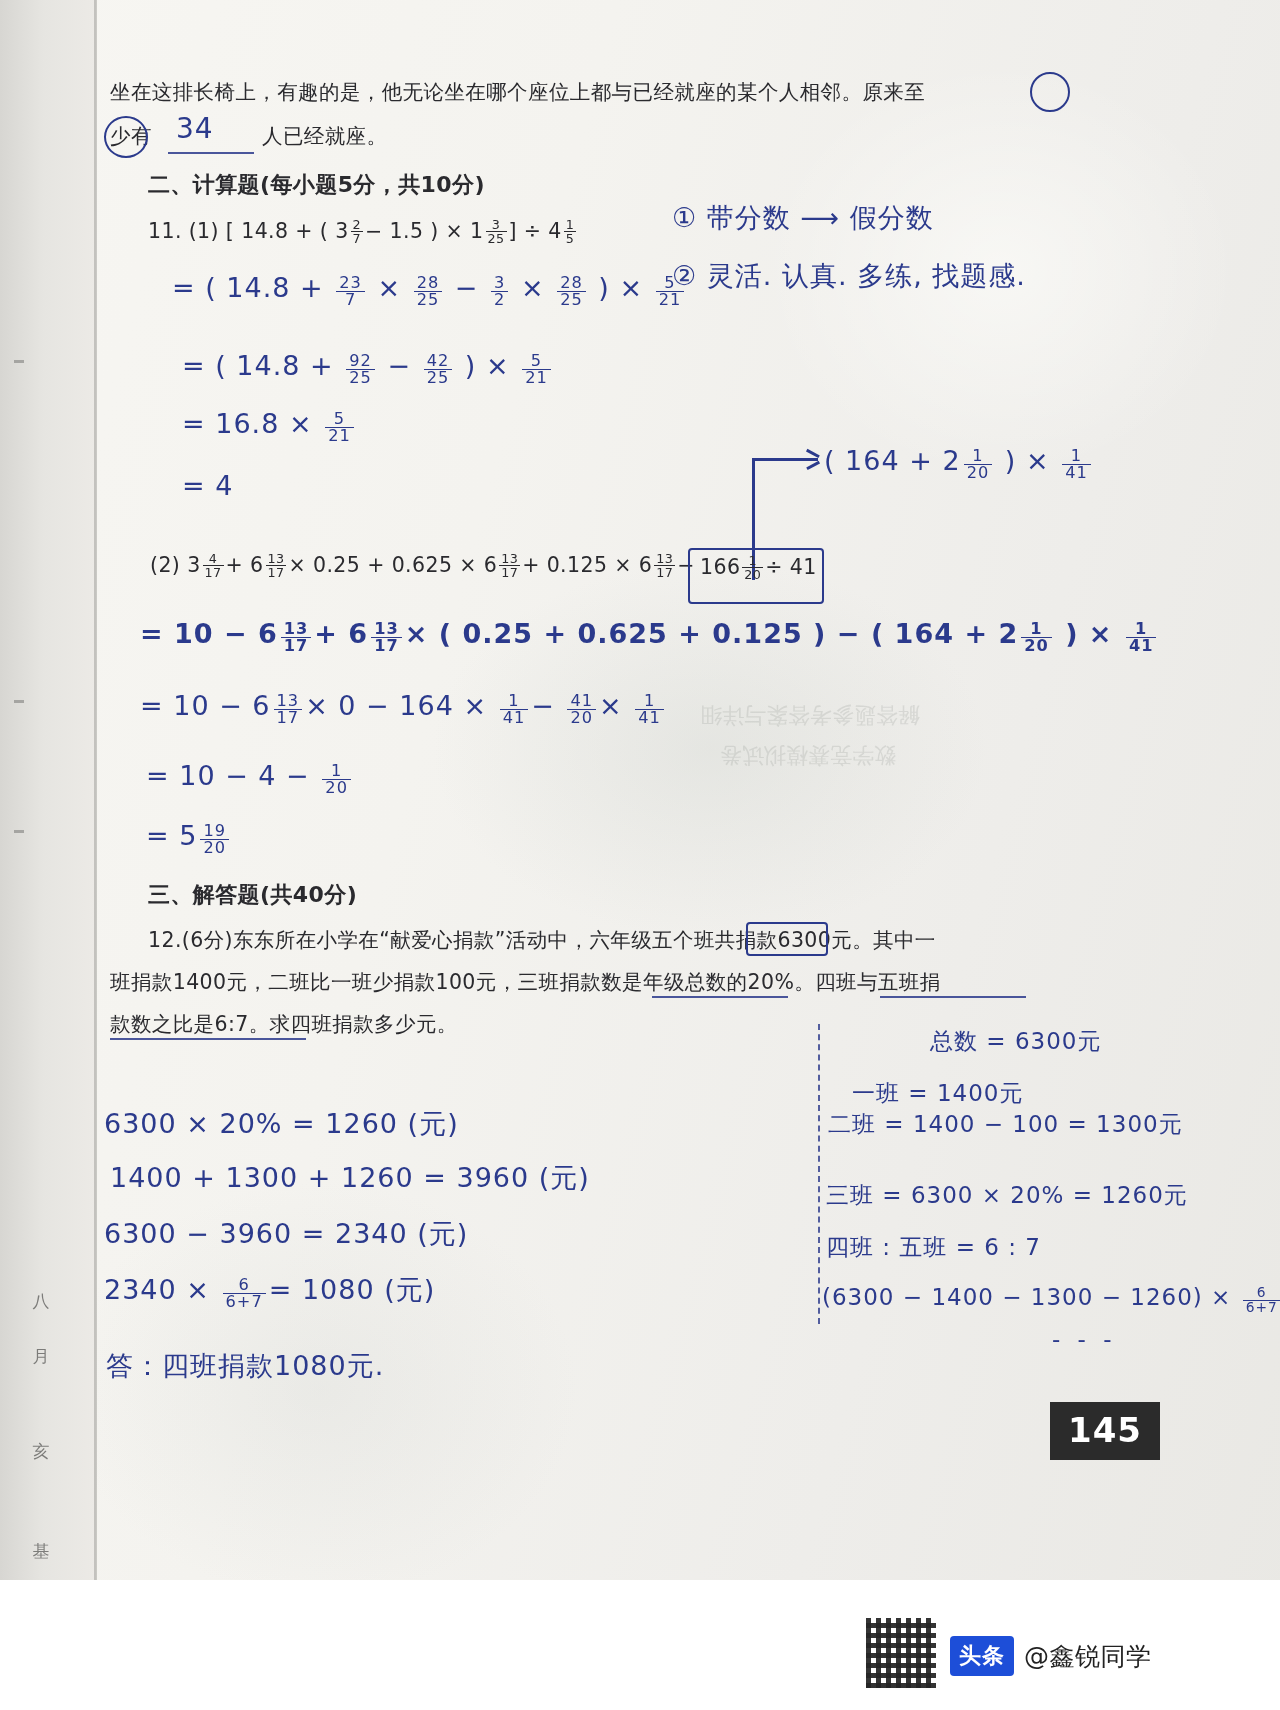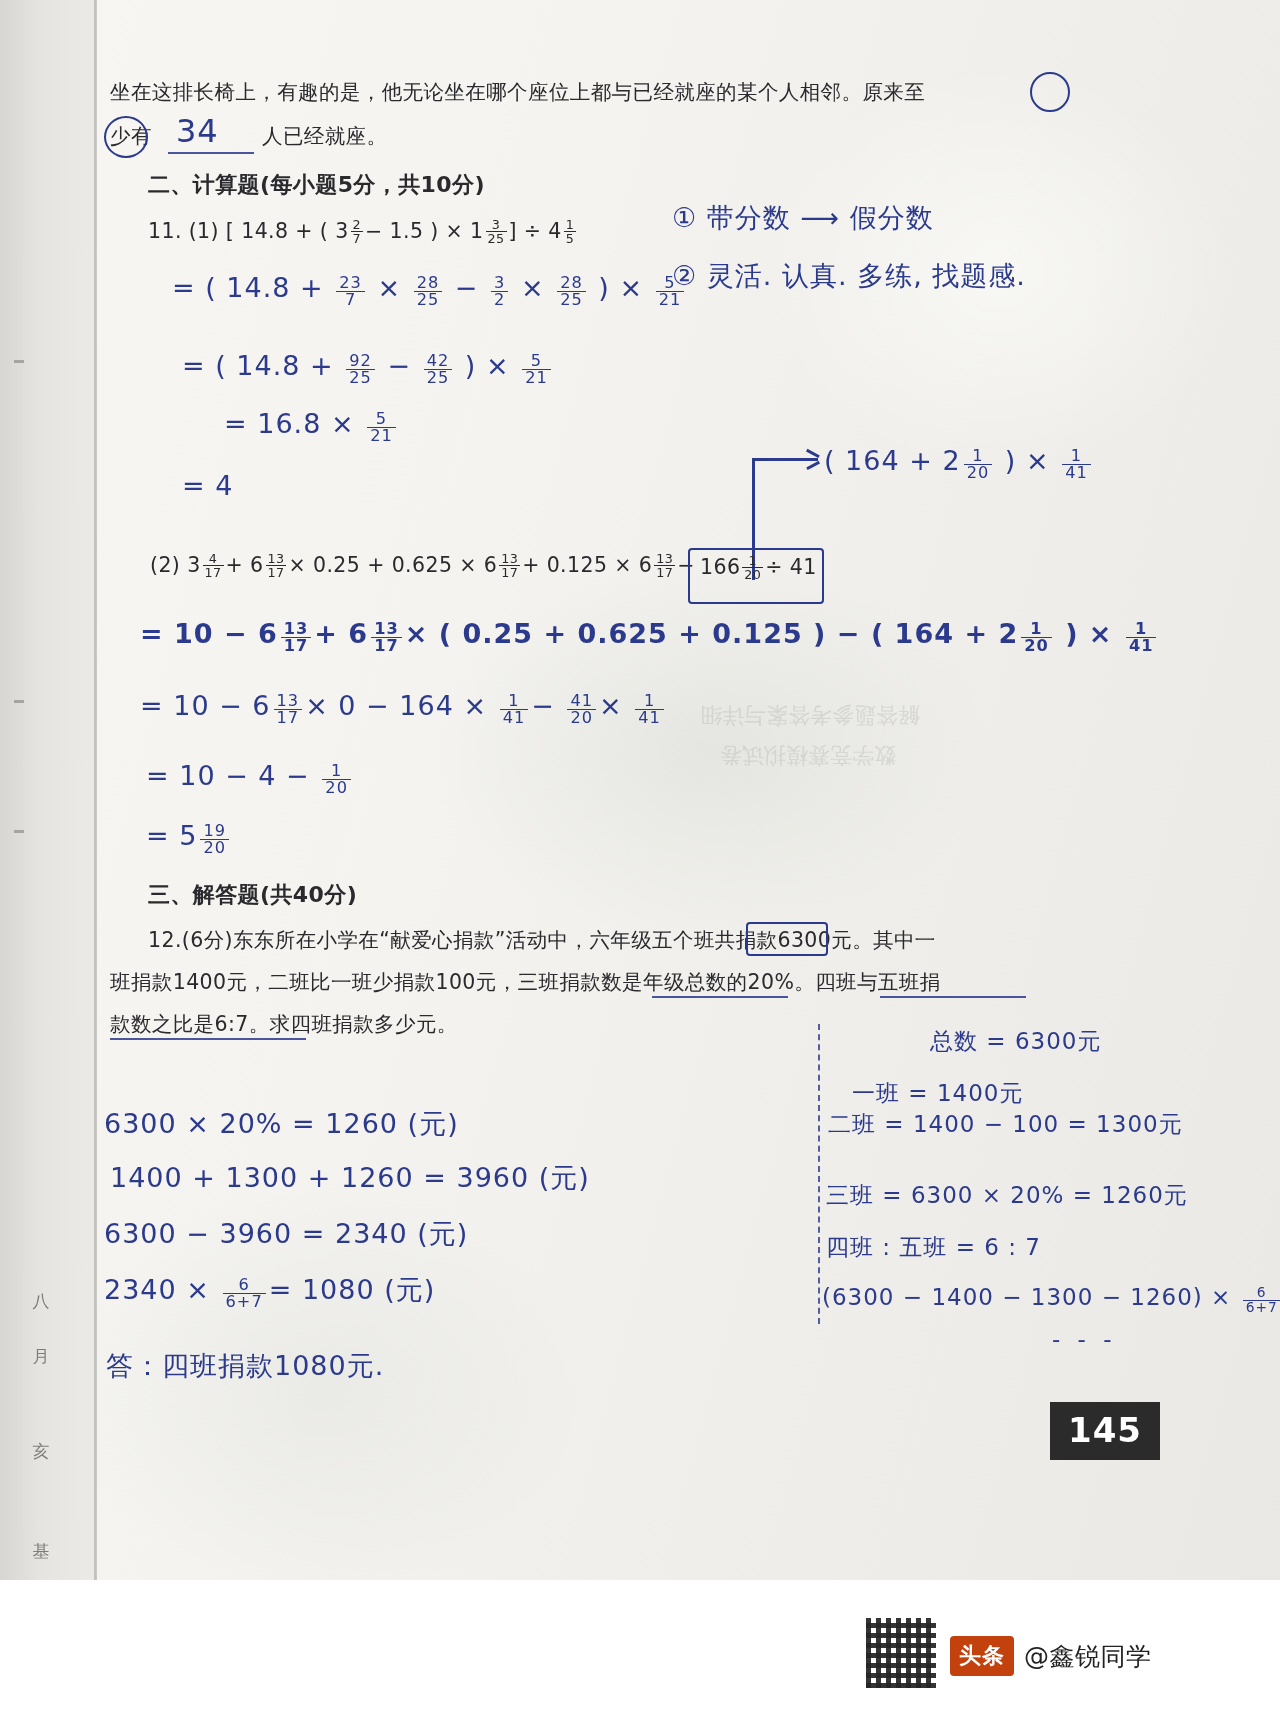--- a/index.html
+++ b/index.html
@@ -177,21 +177,21 @@
     opacity: .85;
   }
   .toutiao {
     position: absolute;
     left: 950px; bottom: 34px;
     display: flex;
     align-items: center;
     gap: 10px;
   }
   .tt-logo {
-    background: #c2410c;
+    background: #1d4ed8;
     color: #fff;
     font-family: "DejaVu Sans", sans-serif;
     font-weight: bold;
     font-size: 22px;
     padding: 5px 9px;
     border-radius: 4px;
     letter-spacing: 1px;
   }
   .tt-name {
     color: #222;
@@ -230,38 +230,38 @@
   <div class="spine-mark" style="top:1540px;">基</div>
 
   <div class="ghost" style="left:700px; top:700px;">解答题参考答案与详细</div>
   <div class="ghost" style="left:720px; top:740px;">数学竞赛模拟试卷</div>
 
   <div class="printed" style="left:110px; top:78px;">坐在这排长椅上，有趣的是，他无论坐在哪个座位上都与已经就座的某个人相邻。原来至</div>
   <div class="printed" style="left:110px; top:122px;">少有</div>
   <div class="printed" style="left:262px; top:122px;">人已经就座。</div>
 
   <div class="uline" style="left:168px; top:152px; width:86px;"></div>
-  <div class="hw" style="left:176px; top:112px; font-size:32px;text-align:right;">34</div>
+  <div class="hw" style="left:176px; top:112px; font-size:28px;text-align:right;">34</div>
 
   <div class="circle-ann" style="left:1030px; top:72px; width:36px; height:36px;"></div>
   <div class="circle-ann" style="left:104px; top:116px; width:40px; height:38px;"></div>
 
   <div class="printed bold" style="left:148px; top:170px; font-size:22px;">二、计算题(每小题5分，共10分)</div>
 
   <div class="printed" style="left:148px; top:218px;">
     11.&nbsp;(1)&nbsp;[ 14.8 + ( 3<span class="frac"><span class="num">2</span><span class="den">7</span></span>− 1.5 ) × 1<span class="frac"><span class="num">3</span><span class="den">25</span></span>] ÷ 4<span class="frac"><span class="num">1</span><span class="den">5</span></span>
   </div>
 
   <div class="hw" style="left:172px; top:272px;">
     = ( 14.8 + <span class="hfrac"><span class="num">23</span><span class="den">7</span></span> × <span class="hfrac"><span class="num">28</span><span class="den">25</span></span> − <span class="hfrac"><span class="num">3</span><span class="den">2</span></span> × <span class="hfrac"><span class="num">28</span><span class="den">25</span></span> ) × <span class="hfrac"><span class="num">5</span><span class="den">21</span></span>
   </div>
   <div class="hw" style="left:182px; top:350px;">
     = ( 14.8 + <span class="hfrac"><span class="num">92</span><span class="den">25</span></span> − <span class="hfrac"><span class="num">42</span><span class="den">25</span></span> ) × <span class="hfrac"><span class="num">5</span><span class="den">21</span></span>
   </div>
-  <div class="hw" style="left:182px; top:408px;margin-left:42px;">
+  <div class="hw" style="left:182px; top:408px;">
     = 16.8 × <span class="hfrac"><span class="num">5</span><span class="den">21</span></span>
   </div>
   <div class="hw" style="left:182px; top:470px;">= 4</div>
 
   <div class="hw" style="left:672px; top:258px;">
     <span>②</span>
     <span>灵活. 认真. 多练, 找题感.</span>
   </div>
   <div class="hw" style="left:672px; top:200px;">
     <span>①</span>

